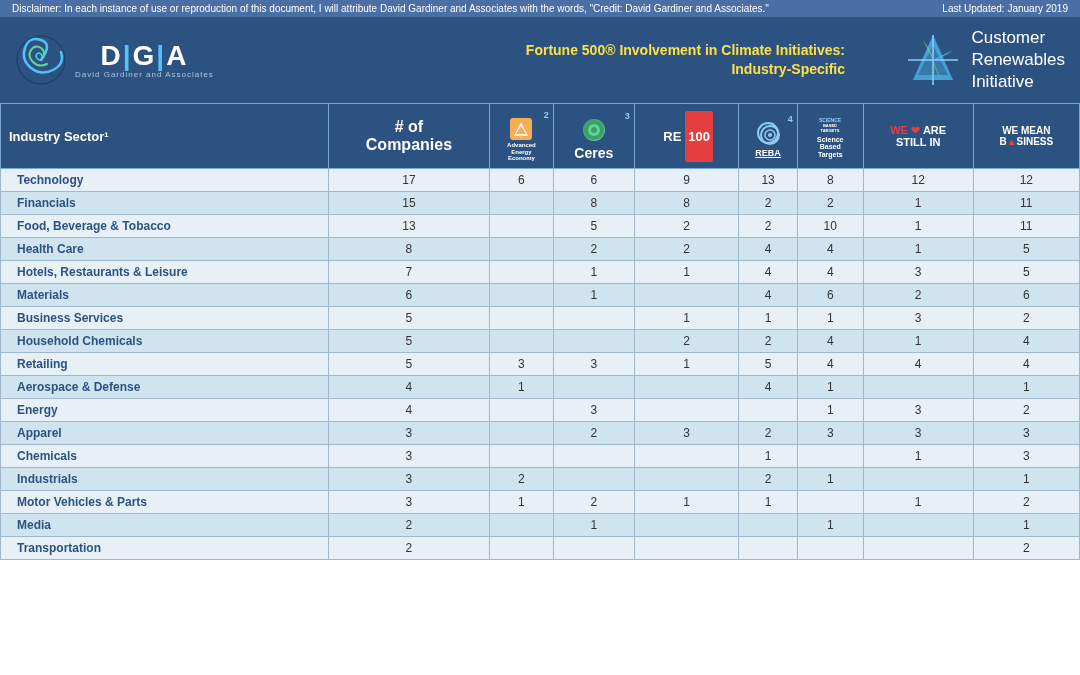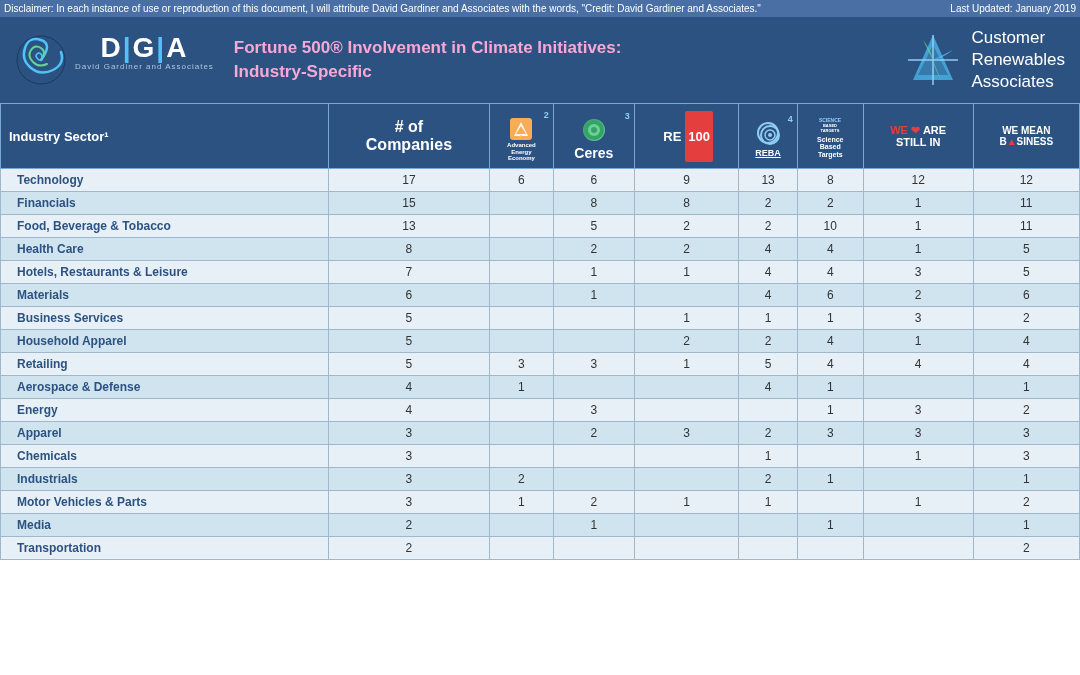--- a/index.html
+++ b/index.html
@@ -2,37 +2,38 @@
 <html><head>
   <meta charset="utf-8">
   <style>
     * { box-sizing: border-box; margin: 0; padding: 0; }
     body { font-family: Arial, sans-serif; background: #fff; width: 1080px; }
 
     .disclaimer {
       background: #4a6fa5;
       color: #fff;
       font-size: 10px;
-      padding: 3px 4px;
+      padding: 3px 12px;
       display: flex;
       justify-content: space-between;
       align-items: center;
       text-align: right;
     }
 
     .header {
       background: #2c5282;
       display: flex;
       align-items: center;
       padding: 10px 15px;
       gap: 20px;
     }
 
     .logo-area {
       display: flex;
+      align-items: center;
       gap: 8px;
       min-width: 180px;
     }
 
     .dga-spiral {
       width: 52px;
       height: 52px;
     }
 
     .dga-text {
@@ -54,23 +55,23 @@
     }
 
     .dga-sub {
       color: #b0c4de;
       font-size: 8px;
       letter-spacing: 1px;
     }
 
     .title-area {
       flex: 1;
-      text-align: left;
-      color: #f9a8d4;
-      font-size: 17px;
+      text-align: right;
+      color: #fde047;
+      font-size: 14px;
       font-weight: bold;
       line-height: 1.4;
     }
 
     .cri-logo {
       display: flex;
       align-items: center;
       gap: 8px;
       min-width: 200px;
       justify-content: flex-end;
@@ -279,21 +280,21 @@
       <line x1="30" y1="5" x2="30" y2="55" stroke="#90cdf4" stroke-width="1.5"></line>
       <line x1="5" y1="30" x2="55" y2="30" stroke="#90cdf4" stroke-width="1.5"></line>
 
       <path d="M30,30 L20,10 Q28,20 30,30" fill="#68d391" opacity="0.8"></path>
       <path d="M30,30 L50,20 Q40,28 30,30" fill="#4fc3f7" opacity="0.8"></path>
       <path d="M30,30 L38,50 Q31,38 30,30" fill="#68d391" opacity="0.6"></path>
     </svg>
     <div class="cri-text">
       <div>Customer</div>
       <div>Renewables</div>
-      <div>Associates</div>
+      <div>Initiative</div>
     </div>
   </div>
 </div>
 
 <table>
   <thead>
     <tr>
       <th class="industry-header">
         <span>Industry Sector¹</span>
       </th>
@@ -451,21 +452,21 @@
         <td>5</td>
         <td></td>
         <td></td>
         <td>1</td>
         <td>1</td>
         <td>1</td>
         <td>3</td>
         <td>2</td>
       </tr>
       <tr>
-        <td class="industry-name">Household Apparel</td>
+        <td class="industry-name">Household Chemicals</td>
         <td>5</td>
         <td></td>
         <td></td>
         <td>2</td>
         <td>2</td>
         <td>4</td>
         <td>1</td>
         <td>4</td>
       </tr>
       <tr>

